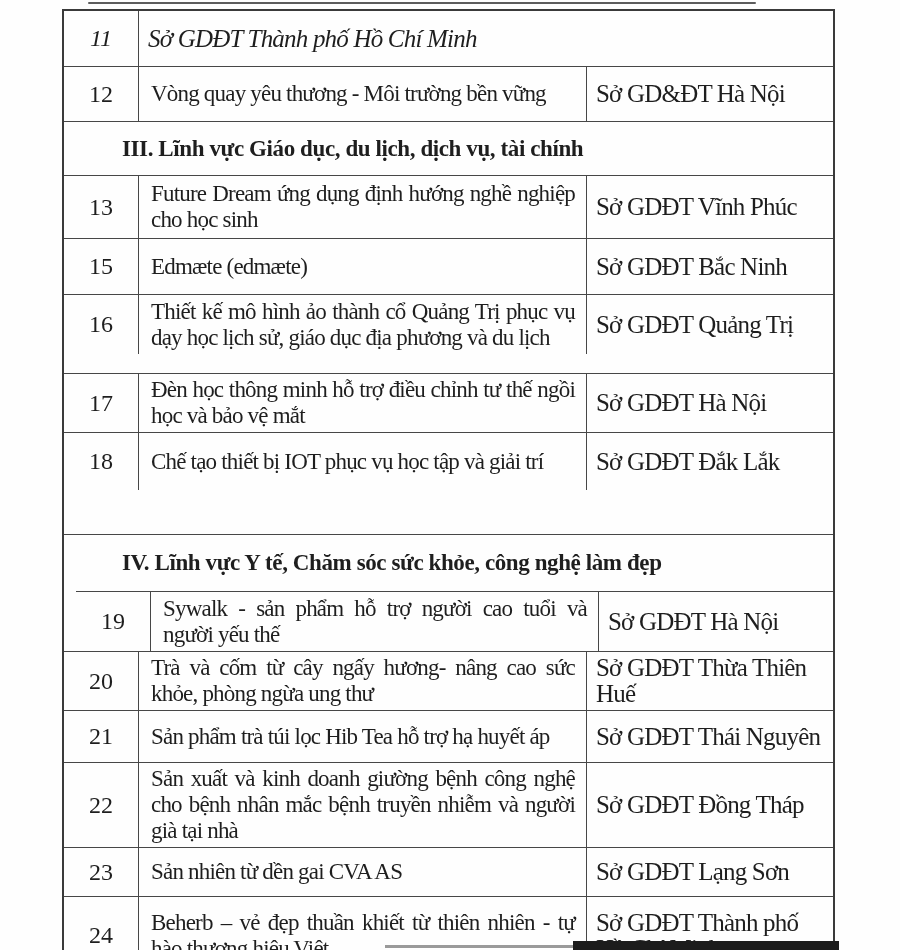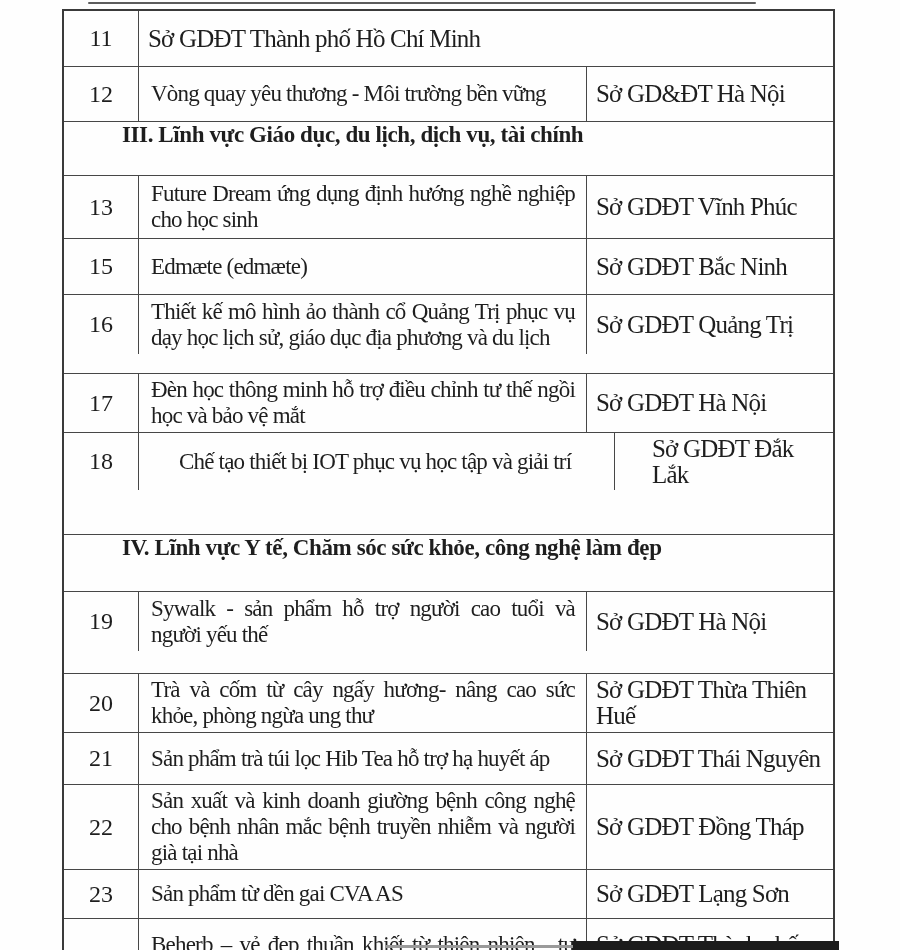--- a/index.html
+++ b/index.html
@@ -33,21 +33,21 @@
   }
   .cell-org{
     flex:1;display:flex;align-items:center;
     padding:2px 3px 2px 9px;box-sizing:border-box;
   }
   .cell-org span{
     display:block;width:100%;
     font-size:25px;line-height:26px;letter-spacing:-0.8px;
   }
   .sec-row{
-    display:flex;align-items:flex-start;border-top:1.6px solid #474747;
+    display:flex;align-items:center;border-top:1.6px solid #474747;
     padding-left:58px;box-sizing:border-box;
     font-weight:bold;font-size:23px;letter-spacing:-0.4px;
   }
 
   
   .top-artifact{
     position:absolute;left:88px;top:2px;width:668px;height:2px;
     background:#5c5c5c;border-radius:1px;
   }
   .bottom-smudge{
@@ -61,21 +61,21 @@
 </style>
 </head>
 <body>
 
 <div class="page">
 
   <div class="top-artifact"></div>
 
   <div class="tbl">
 
-    <div class="row" style="min-height:55px;">
+    <div class="row" style="min-height:55px;font-style:italic;">
       <div class="cell-no">11</div>
       <div class="cell-org">
           <span>Sở GDĐT Thành phố Hồ Chí Minh</span>
         </div>
     </div>
 
     <div class="row" style="min-height:55px;">
       <div class="cell-no">12</div>
       <div class="cell-title">
           <span>Vòng quay yêu thương - Môi trường bền vững</span>
@@ -123,45 +123,45 @@
     <div class="row" style="min-height:58px;margin-top:19px;">
       <div class="cell-no">17</div>
       <div class="cell-title">
           <span>Đèn học thông minh hỗ trợ điều chỉnh tư thế ngồi học và bảo vệ mắt</span>
         </div>
       <div class="cell-org">
           <span>Sở GDĐT Hà Nội</span>
         </div>
     </div>
 
-    <div class="row" style="min-height:58px;gap:28px;">
+    <div class="row" style="min-height:58px;">
       <div class="cell-no">18</div>
       <div class="cell-title">
           <span>Chế tạo thiết bị IOT phục vụ học tập và giải trí</span>
         </div>
       <div class="cell-org">
           <span>Sở GDĐT Đắk Lắk</span>
         </div>
     </div>
 
     <div class="sec-row" style="min-height:57px;margin-top:44px;">
       <span>IV. Lĩnh vực Y tế, Chăm sóc sức khỏe, công nghệ làm đẹp</span>
     </div>
 
-    <div class="row" style="min-height:60px;">
+    <div class="row" style="min-height:60px;margin-left:12px;">
       <div class="cell-no">19</div>
       <div class="cell-title">
           <span>Sywalk - sản phẩm hỗ trợ người cao tuổi và người yếu thế</span>
         </div>
       <div class="cell-org">
           <span>Sở GDĐT Hà Nội</span>
         </div>
     </div>
 
-    <div class="row" style="min-height:57px;margin-top:22px;">
+    <div class="row" style="min-height:57px;">
       <div class="cell-no">20</div>
       <div class="cell-title">
           <span>Trà và cốm từ cây ngấy hương- nâng cao sức khỏe, phòng ngừa ung thư</span>
         </div>
       <div class="cell-org">
           <span>Sở GDĐT Thừa Thiên Huế</span>
         </div>
     </div>
 
     <div class="row" style="min-height:52px;">
@@ -180,21 +180,21 @@
           <span>Sản xuất và kinh doanh giường bệnh công nghệ cho bệnh nhân mắc bệnh truyền nhiễm và người già tại nhà</span>
         </div>
       <div class="cell-org">
           <span>Sở GDĐT Đồng Tháp</span>
         </div>
     </div>
 
     <div class="row" style="min-height:49px;justify-content:center;">
       <div class="cell-no">23</div>
       <div class="cell-title">
-          <span>Sản phẩm từ dền gai CVA AS</span>
+          <span>Sản nhiên từ dền gai CVA AS</span>
         </div>
       <div class="cell-org">
           <span>Sở GDĐT Lạng Sơn</span>
         </div>
     </div>
 
     <div class="row" style="min-height:78px;">
       <div class="cell-no">24</div>
       <div class="cell-title">
           <span>Beherb – vẻ đẹp thuần khiết từ thiên nhiên - tự hào thương hiệu Việt</span>

